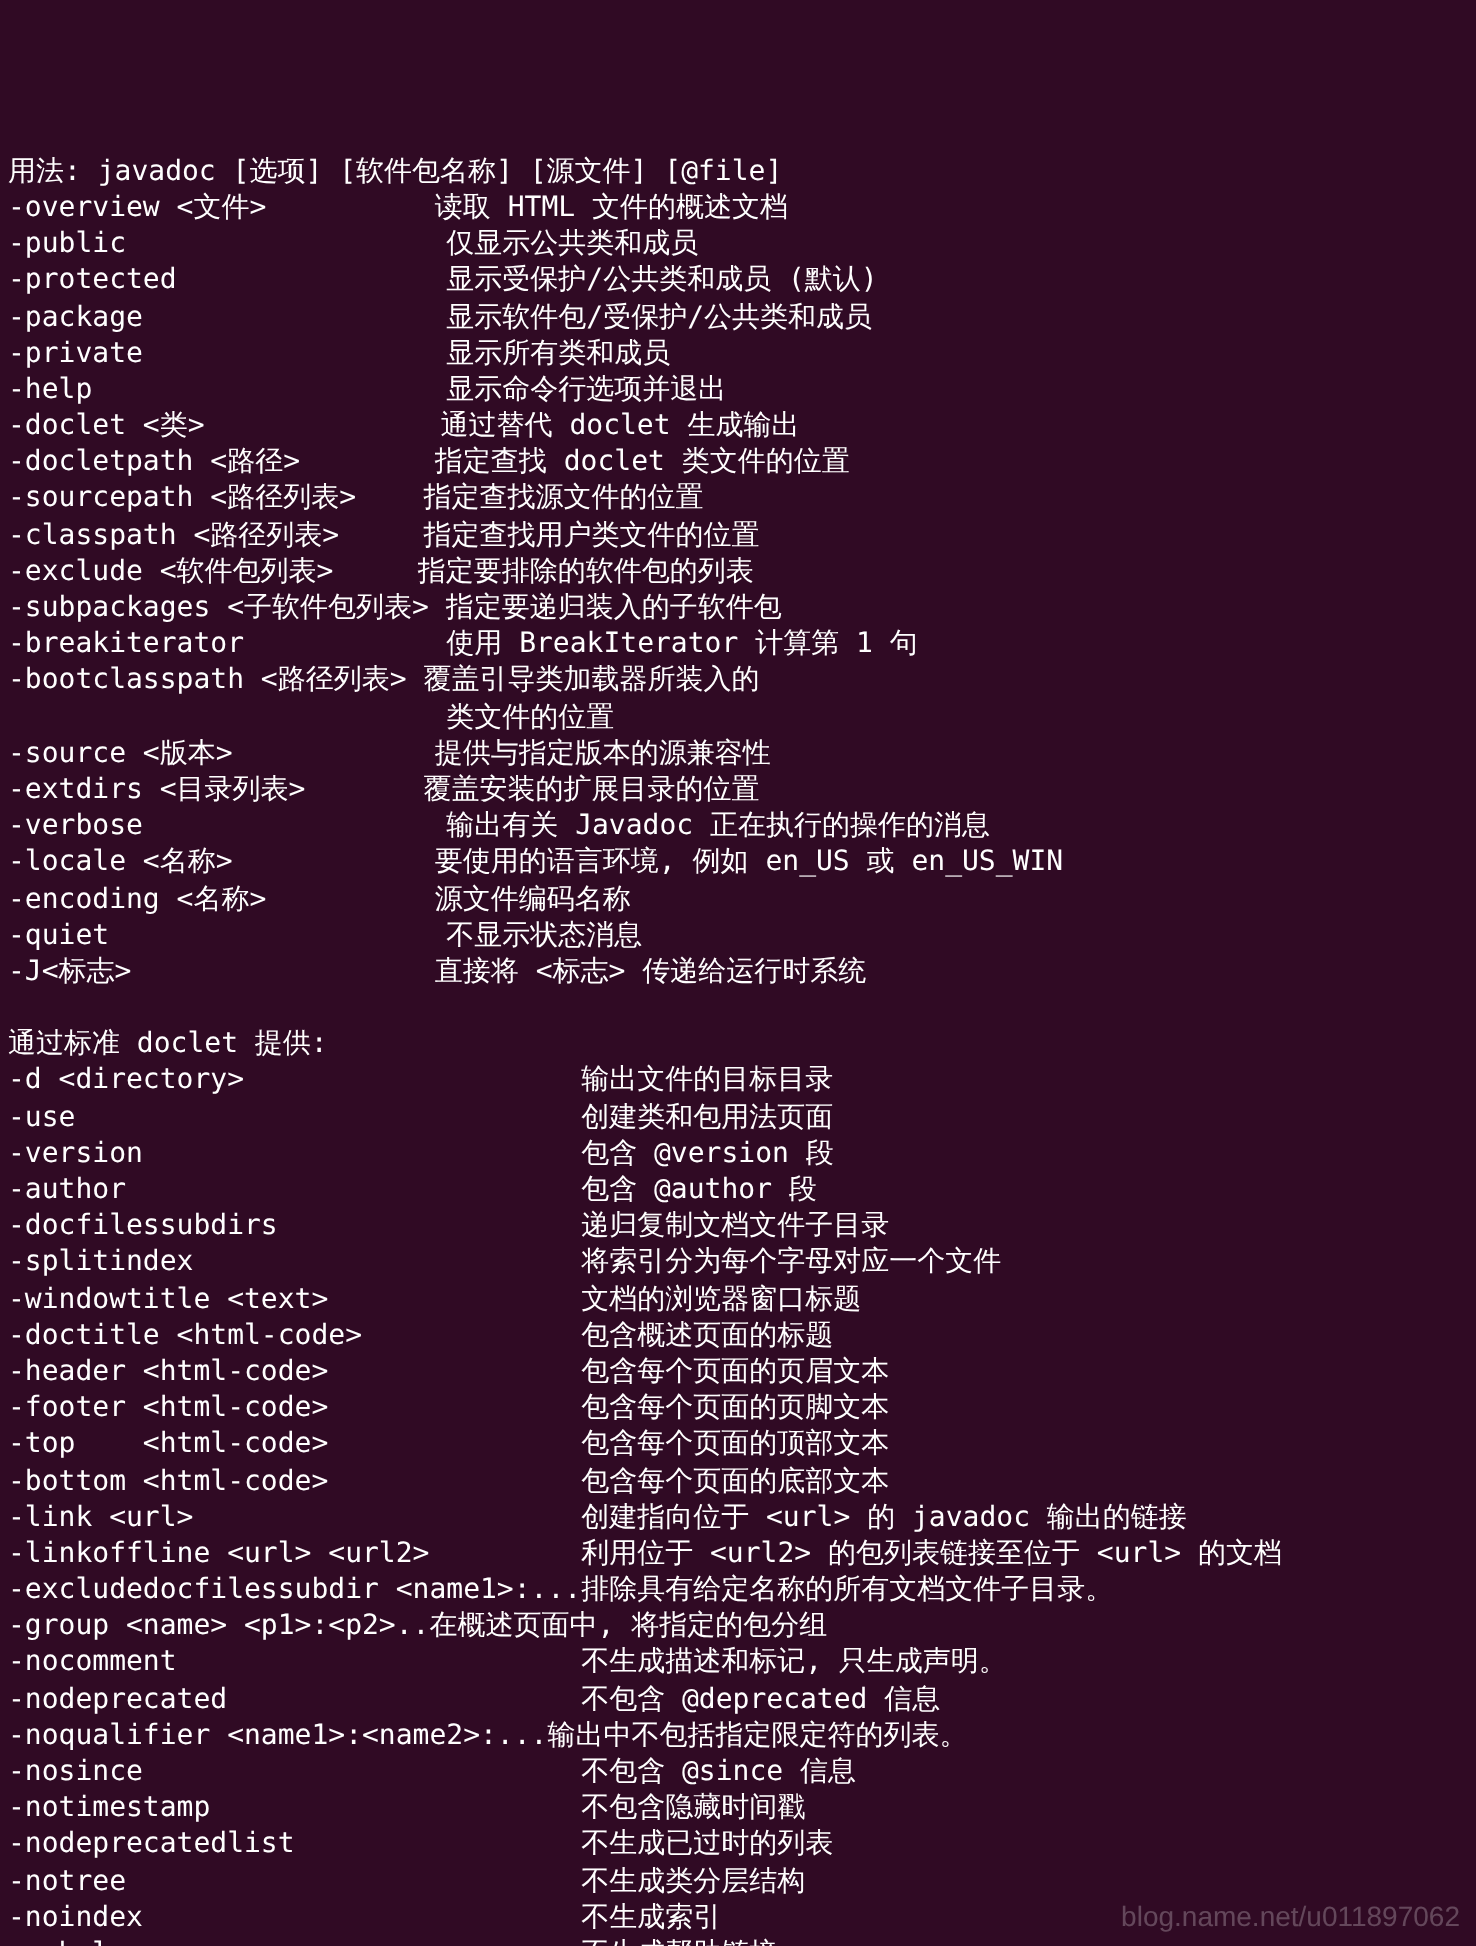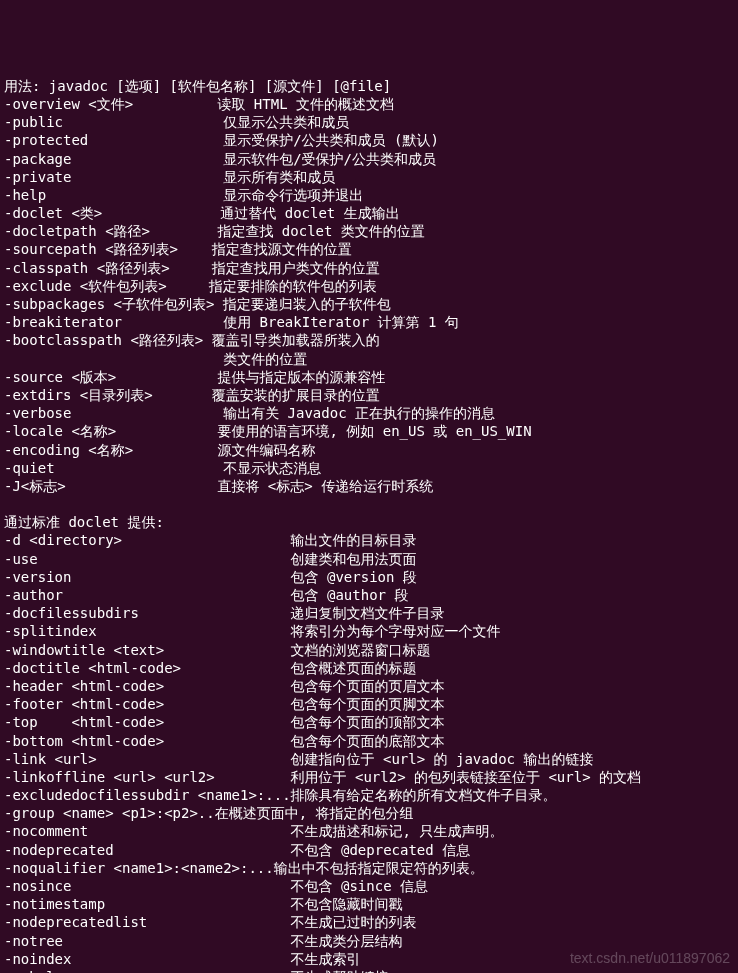--- a/index.html
+++ b/index.html
@@ -78,16 +78,16 @@
 -notree                           不生成类分层结构
 -noindex                          不生成索引
 -nohelp                           不生成帮助链接
 -nonavbar                         不生成导航栏
 -serialwarn                       生成有关 @serial 标记的警告
 -tag &lt;name&gt;:&lt;locations&gt;:&lt;header&gt;  指定单个参数自定义标记
 -taglet                           要注册的 Taglet 的全限定名称
 -tagletpath                       Taglet 的路径
 -charset &lt;charset&gt;                用于跨平台查看生成的文档的字符集
 -helpfile &lt;file&gt;                  包含帮助链接所链接到的文件</div>
-<div class="watermark">text.csdn.net/u011897062</div>
+<div class="watermark">blog.name.net/u011897062</div>
 
 
 
 
 </body></html>

